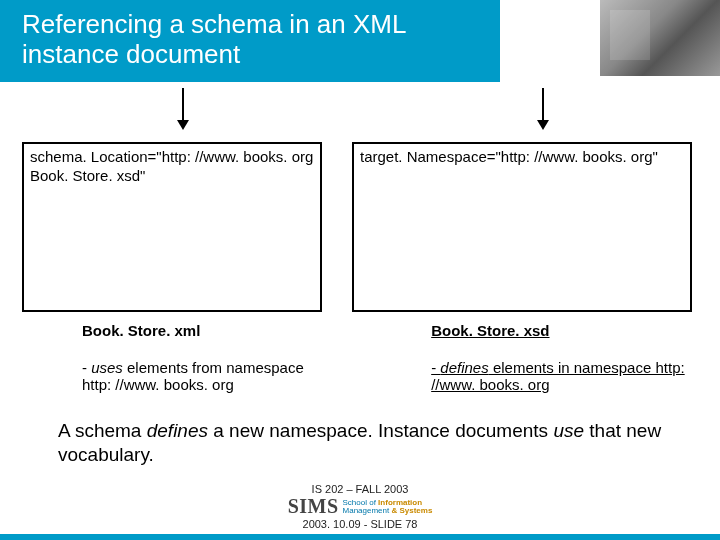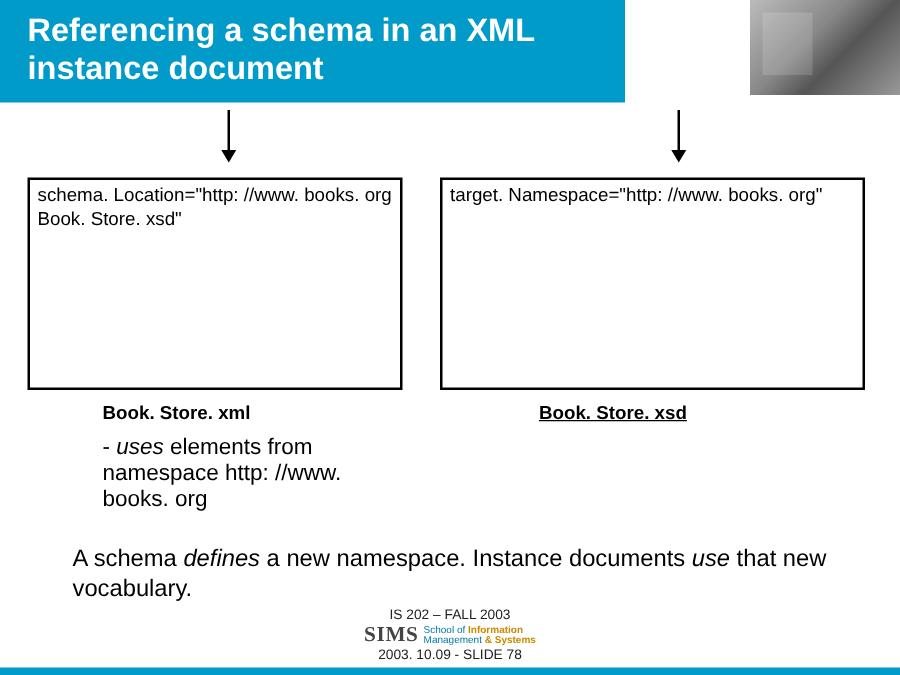--- a/index.html
+++ b/index.html
@@ -1,43 +1,43 @@
 <!DOCTYPE html>
 <html><head>
 <meta charset="utf-8">
 <style>
   * { box-sizing: border-box; margin: 0; padding: 0; }
   html, body { width: 720px; height: 540px; font-family: Arial, Helvetica, sans-serif; background: #fff; overflow: hidden; }
   .slide { position: relative; width: 720px; height: 540px; }
   .title-bar { background: #009bc8; color: #fff; padding: 10px 22px 12px 22px; width: 500px; }
-  .title-bar h1 { font-size: 26px; font-weight: bold; line-height: 1.15; }
+  .title-bar h1 { font-size: 26px; font-weight: normal; line-height: 1.15; }
   .title-image { position: absolute; top: 0; right: 0; width: 120px; height: 76px; background: linear-gradient(135deg,#bbb 0%,#888 40%,#555 60%,#999 100%); }
   .title-image::after { content:""; position:absolute; top:10px; left:10px; width:40px; height:50px; background: rgba(255,255,255,0.15); }
   .content { position: relative; padding: 0 22px; }
   .arrows { position: relative; height: 60px; }
   .arrow { position: absolute; width: 2px; height: 40px; background: #000; top: 6px; }
   .arrow::after { content:""; position:absolute; bottom:-2px; left:-5px; width:0; height:0; border-left:6px solid transparent; border-right:6px solid transparent; border-top:10px solid #000; }
   .arrow.left { left: 160px; }
   .arrow.right { left: 520px; }
   .boxes { display: flex; gap: 30px; }
   .box { border: 2px solid #000; height: 170px; font-size: 15px; line-height: 1.25; padding: 4px 6px; }
   .box.left { width: 300px; }
   .box.right { width: 340px; }
   .captions { display: flex; gap: 42px; margin-top: 10px; }
   .cap { font-size: 15px; }
   .cap.left { width: 300px; padding-left: 60px; }
   .cap.right { width: 340px; padding-left: 70px; text-decoration: underline; }
   .cap .fname { font-weight: bold; }
-  .cap .desc { margin-top: 8px; font-size: 18px; }
+  .cap .desc { margin-top: 20px; font-size: 15px; }
   .cap .desc em { font-style: italic; }
   .summary { margin: 26px 36px 0 36px; font-size: 19px; line-height: 1.25; }
   .footer-bar { position: absolute; bottom: 0; left: 0; right: 0; height: 6px; background: #009bc8; }
   .footer { position: absolute; bottom: 10px; left: 0; right: 0; display: flex; align-items: center; justify-content: space-between; padding: 0 22px; font-size: 11px; color: #222; flex-direction: column; }
   .footer .logo { display: flex; align-items: center; gap: 4px; }
-  .footer .logo .sims { font-weight: bold; font-size: 17px; color: #444; letter-spacing: 0.5px; font-family: Georgia, serif; }
+  .footer .logo .sims { font-weight: bold; font-size: 20px; color: #444; letter-spacing: 0.5px; font-family: Georgia, serif; }
   .footer .logo .tag { font-size: 8px; line-height: 1; color: #0077aa; }
   .footer .logo .tag b { color: #c98a00; }
 </style>
 </head>
 <body>
 <div class="slide">
 
   <div class="title-bar">
     <h1>Referencing a schema in an XML instance document</h1>
   </div>
@@ -60,20 +60,23 @@
 
     <div class="captions">
       <div class="cap left">
         <div class="fname">Book. Store. xml</div>
         <div class="desc">
           <span>- </span><em>uses</em><span> elements from namespace http: //www. books. org</span>
         </div>
       </div>
       <div class="cap right">
         <div class="fname">Book. Store. xsd</div>
+        <div class="desc">
+          <span>- </span><em>defines</em><span> elements in namespace http: //www. books. org</span>
+        </div>
       </div>
     </div>
 
     <div class="summary">
       <span>A schema </span><em>defines</em><span> a new namespace.  Instance documents </span><em>use</em><span> that new vocabulary.</span>
     </div>
   </div>
 
   <div class="footer">
     <div>IS 202 – FALL 2003</div>

